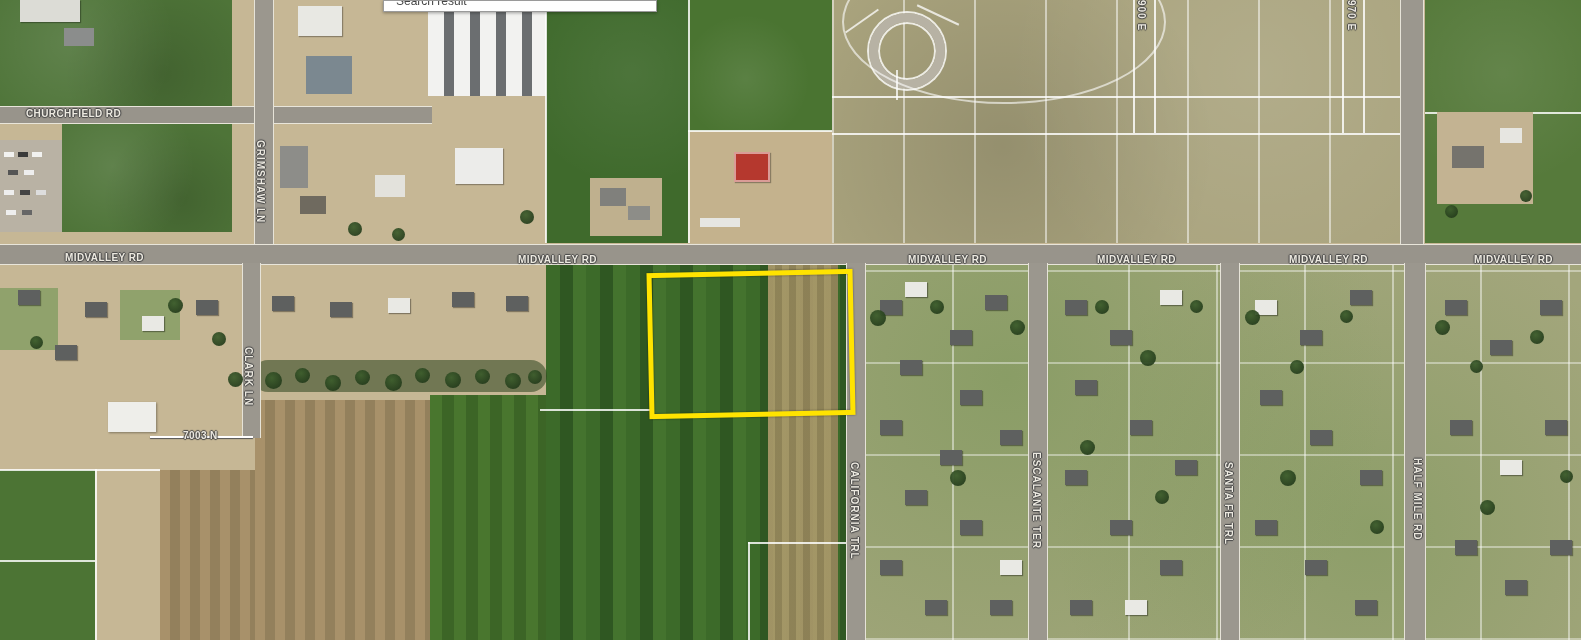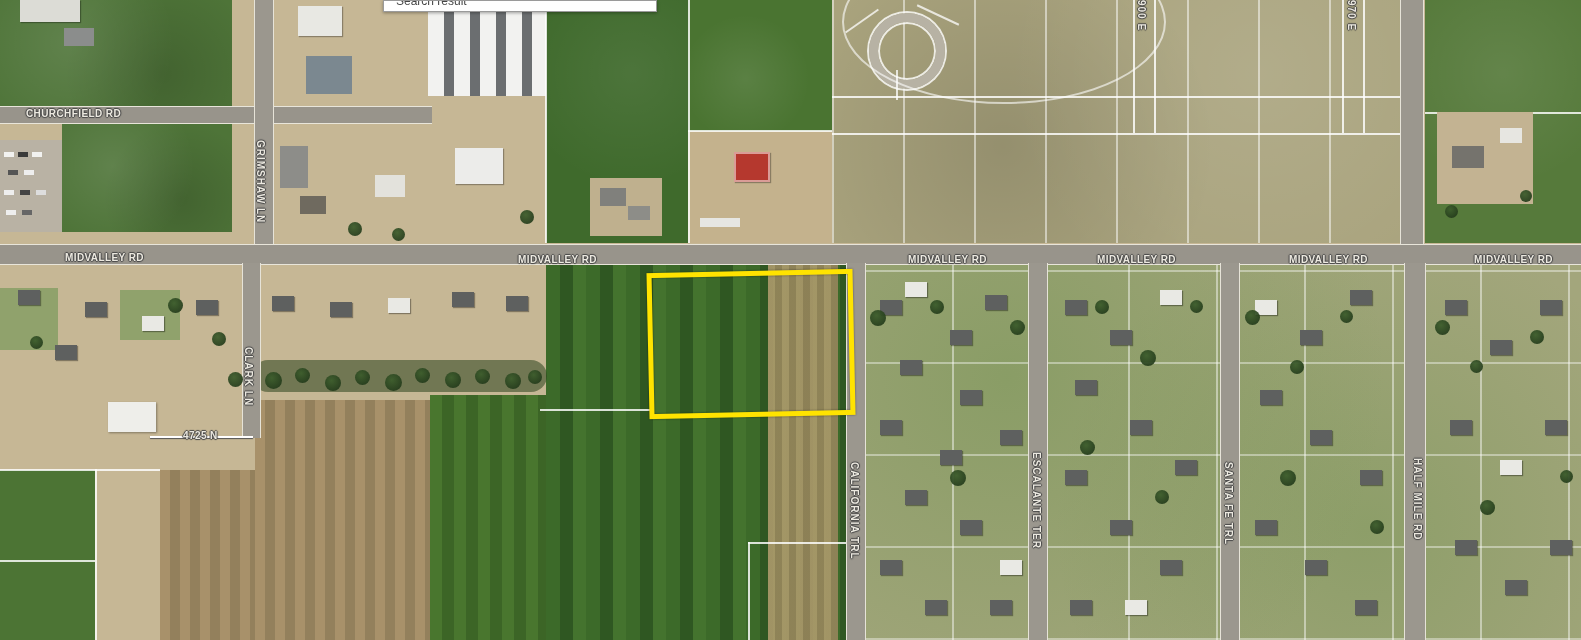--- a/index.html
+++ b/index.html
@@ -127,21 +127,21 @@
 
   <div class="road-label" style="left:26px;top:108px;">CHURCHFIELD RD</div>
   <div class="road-label" style="left:65px;top:252px;">MIDVALLEY RD</div>
   <div class="road-label" style="left:518px;top:254px;">MIDVALLEY RD</div>
   <div class="road-label" style="left:908px;top:254px;">MIDVALLEY RD</div>
   <div class="road-label" style="left:1097px;top:254px;">MIDVALLEY RD</div>
   <div class="road-label" style="left:1289px;top:254px;">MIDVALLEY RD</div>
   <div class="road-label" style="left:1474px;top:254px;">MIDVALLEY RD</div>
   <div class="road-label vlabel" style="left:255px;top:140px;">GRIMSHAW LN</div>
   <div class="road-label vlabel" style="left:243px;top:347px;">CLARK LN</div>
-  <div class="road-label" style="left:183px;top:430px;">4725 N</div>
+  <div class="road-label" style="left:183px;top:430px;">7003 N</div>
   <div class="road-label vlabel" style="left:849px;top:462px;">CALIFORNIA TRL</div>
   <div class="road-label vlabel" style="left:1031px;top:452px;">ESCALANTE TER</div>
   <div class="road-label vlabel" style="left:1223px;top:462px;">SANTA FE TRL</div>
   <div class="road-label vlabel" style="left:1412px;top:458px;">HALF MILE RD</div>
   <div class="road-label vlabel" style="left:1136px;top:0;">900 E</div>
   <div class="road-label vlabel" style="left:1346px;top:0;">970 E</div>
 
   <div id="search-box">
     <span>Search result</span>
   </div>

